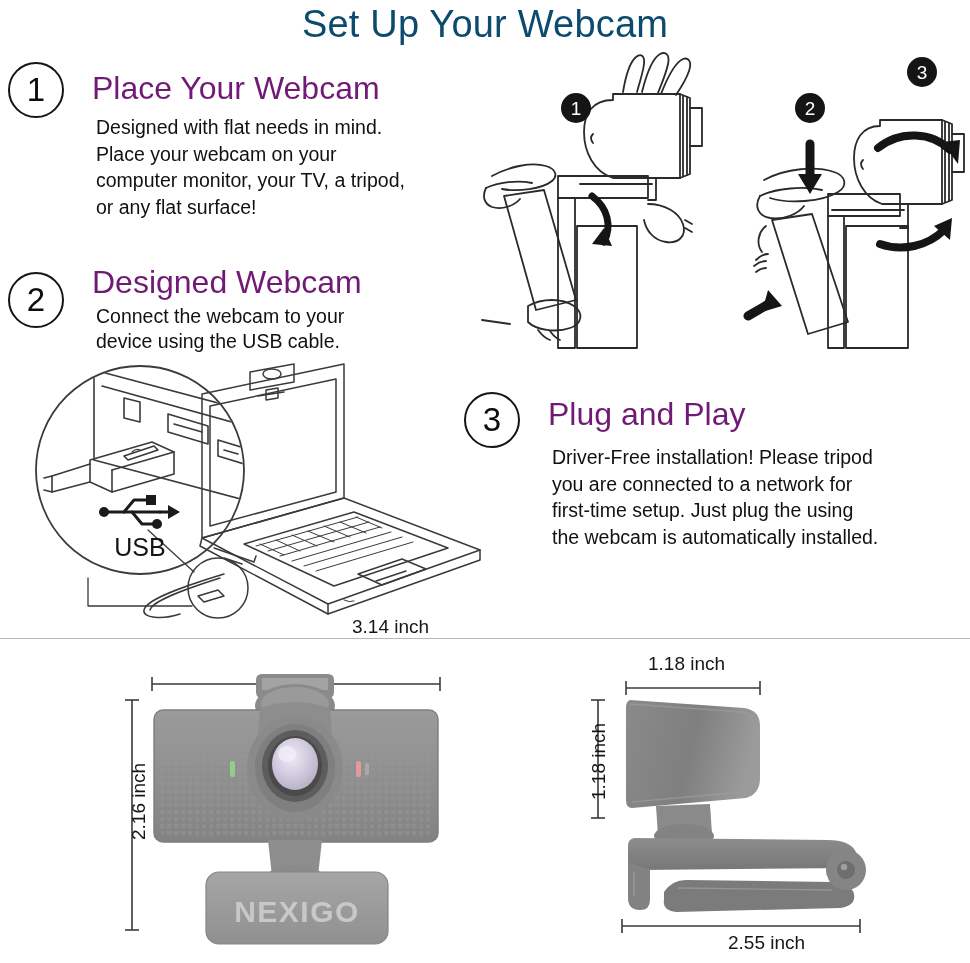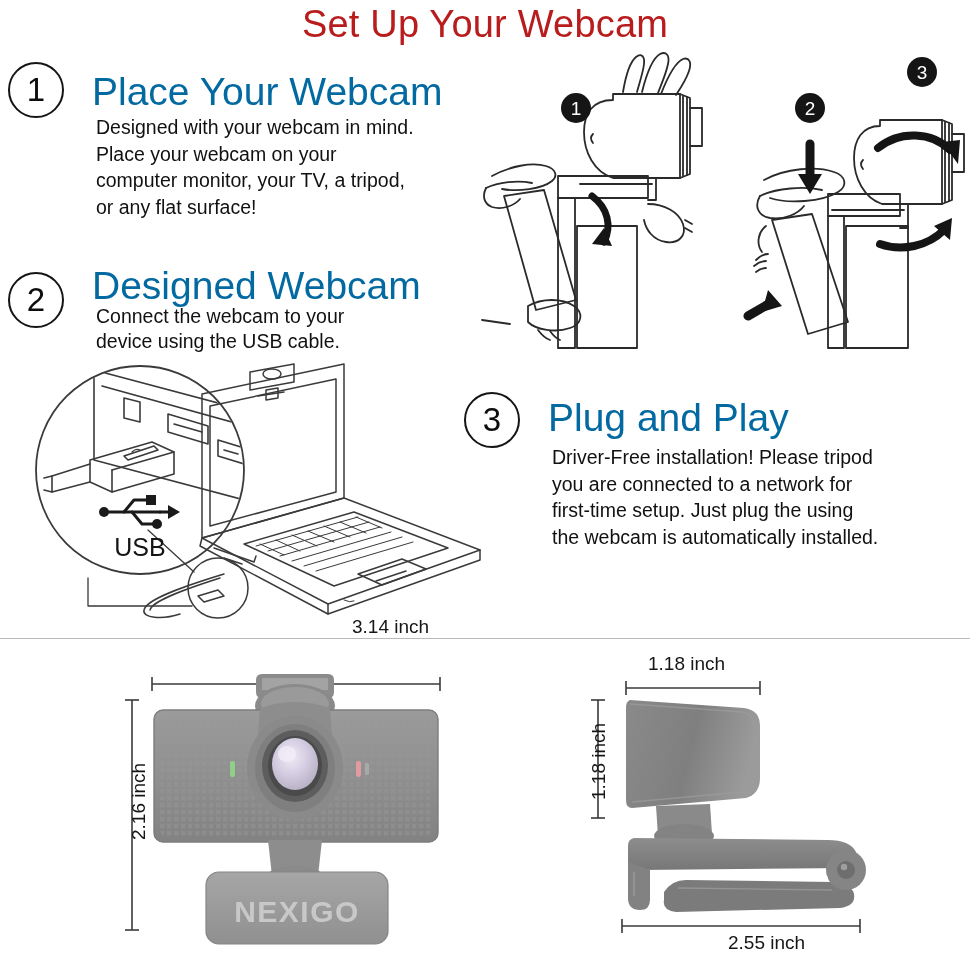--- a/index.html
+++ b/index.html
@@ -8,33 +8,33 @@
     width:970px;height:963px;position:relative;overflow:hidden;
     font-family:"Liberation Sans","DejaVu Sans",sans-serif;
     color:#111;
   }
   .page{position:absolute;inset:0;background:#fff;}
 
   
   .title{
     position:absolute;left:0;top:0;width:970px;height:48px;
     display:flex;align-items:center;justify-content:center;
-    font-size:38px;letter-spacing:.2px;color:#b91c1c;
+    font-size:38px;letter-spacing:.2px;color:#0c4a6e;
   }
 
   
   .step{position:absolute;}
   .badge{
     position:absolute;left:0;top:0;width:56px;height:56px;border-radius:50%;
     border:2.2px solid #151515;box-sizing:border-box;
     display:flex;align-items:center;justify-content:center;
     font-size:33px;color:#0d0d0d;line-height:1;padding-bottom:2px;
   }
   .step-head{
-    position:absolute;font-size:39px;color:#0369a1;white-space:nowrap;line-height:1;
+    position:absolute;font-size:32px;color:#701a75;white-space:nowrap;line-height:1;
   }
   .step-body{position:absolute;font-size:19.5px;line-height:1.36;color:#111;}
   .step-body div{white-space:nowrap;}
 
   #step1{left:8px;top:62px;width:480px;height:200px;}
   #step1 .step-head{left:84px;top:10px;}
   #step1 .step-body{left:88px;top:52px;}
 
   #step2{left:8px;top:272px;width:480px;height:110px;}
   #step2 .step-head{left:84px;top:-6px;}
@@ -64,21 +64,21 @@
 <body>
 
 <div class="page">
 
   <div class="title">Set Up Your Webcam</div>
 
   <div class="step" id="step1">
     <div class="badge">1</div>
     <div class="step-head">Place Your Webcam</div>
     <div class="step-body">
-      <div>Designed with your webcam in mind.</div>
+      <div>Designed with flat needs in mind.</div>
       <div>Place your webcam on your</div>
       <div>computer monitor, your TV, a tripod,</div>
       <div>or any flat surface!</div>
     </div>
   </div>
 
   <div class="step" id="step2">
     <div class="badge">2</div>
     <div class="step-head">Designed Webcam</div>
     <div class="step-body">

